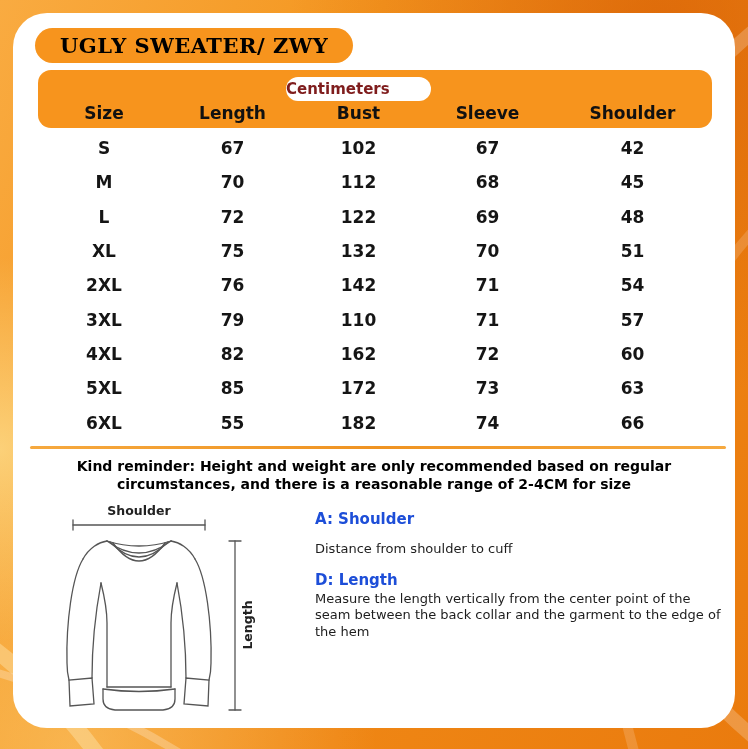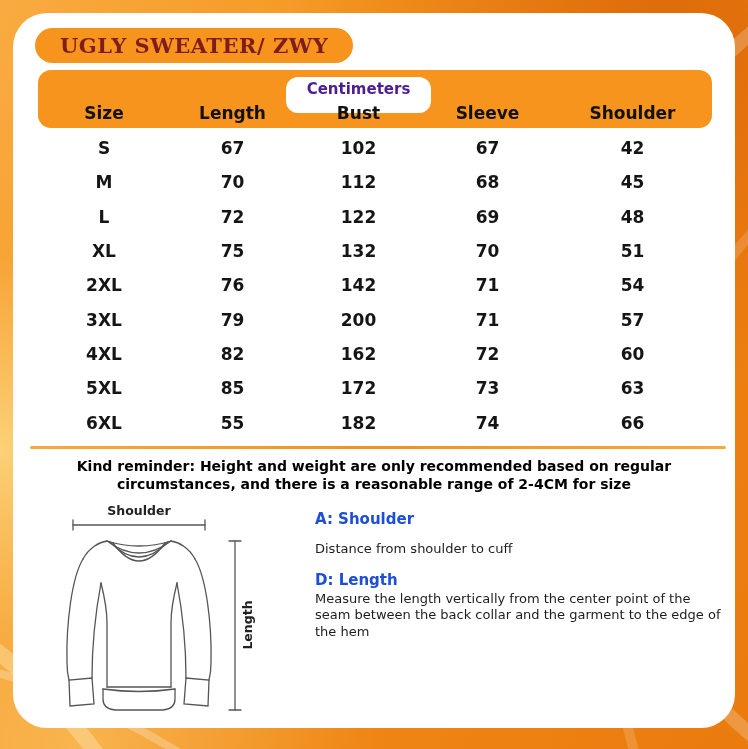--- a/index.html
+++ b/index.html
@@ -18,31 +18,31 @@
   .swoosh.s3{width:1000px;height:1000px;border-width:16px;left:-830px;bottom:-820px;border-color:rgba(255,244,200,.35);}
   .swoosh.s4{width:1400px;height:1400px;border-width:8px;left:-900px;bottom:-1310px;border-color:rgba(255,255,255,.25);}
 
   .card{
     position:absolute;left:13px;top:13px;width:722px;height:715px;
     background:#ffffff;border-radius:34px;z-index:2;
   }
   .title-pill{
     position:absolute;left:22px;top:15px;height:35px;line-height:35px;
     padding:0 25px;border-radius:18px;background:#f7941d;
-    color:#7f1d1d;font-family:"DejaVu Serif","Liberation Serif",serif;
+    color:#000000;font-family:"DejaVu Serif","Liberation Serif",serif;
     font-weight:bold;font-size:21px;letter-spacing:.5px;white-space:nowrap;
   }
   .header-band{
     position:absolute;left:25px;top:57px;width:674px;height:58px;
     background:#f7941d;border-radius:13px;
   }
   .unit-pill{
-    position:absolute;left:248px;top:7px;width:145px;height:36px;line-height:24px;
-    background:#ffffff;border-radius:12px;text-align:center;
-    font-weight:bold;font-size:15px;color:#4c1d95;
+    position:absolute;left:248px;top:7px;width:145px;height:24px;line-height:24px;
+    background:#ffffff;border-radius:12px;text-align:left;
+    font-weight:bold;font-size:15px;color:#7f1d1d;
   }
   .cols{display:grid;grid-template-columns:132px 125px 127px 131px 159px;justify-items:center;align-items:center;}
   .header-labels{position:absolute;left:0;bottom:5px;width:674px;}
   .header-labels .hcell{font-weight:bold;font-size:17px;color:#111111;}
 
   .rows{position:absolute;left:25px;top:118px;width:674px;}
   .trow{height:34.3px;}
   .cell{font-weight:bold;font-size:17px;color:#151515;}
 
   .divider{
@@ -120,21 +120,21 @@
         <div class="cols trow">
           <span class="cell">2XL</span>
           <span class="cell">76</span>
           <span class="cell">142</span>
           <span class="cell">71</span>
           <span class="cell">54</span>
         </div>
         <div class="cols trow">
           <span class="cell">3XL</span>
           <span class="cell">79</span>
-          <span class="cell">200</span>
+          <span class="cell">110</span>
           <span class="cell">71</span>
           <span class="cell">57</span>
         </div>
         <div class="cols trow">
           <span class="cell">4XL</span>
           <span class="cell">82</span>
           <span class="cell">162</span>
           <span class="cell">72</span>
           <span class="cell">60</span>
         </div>

